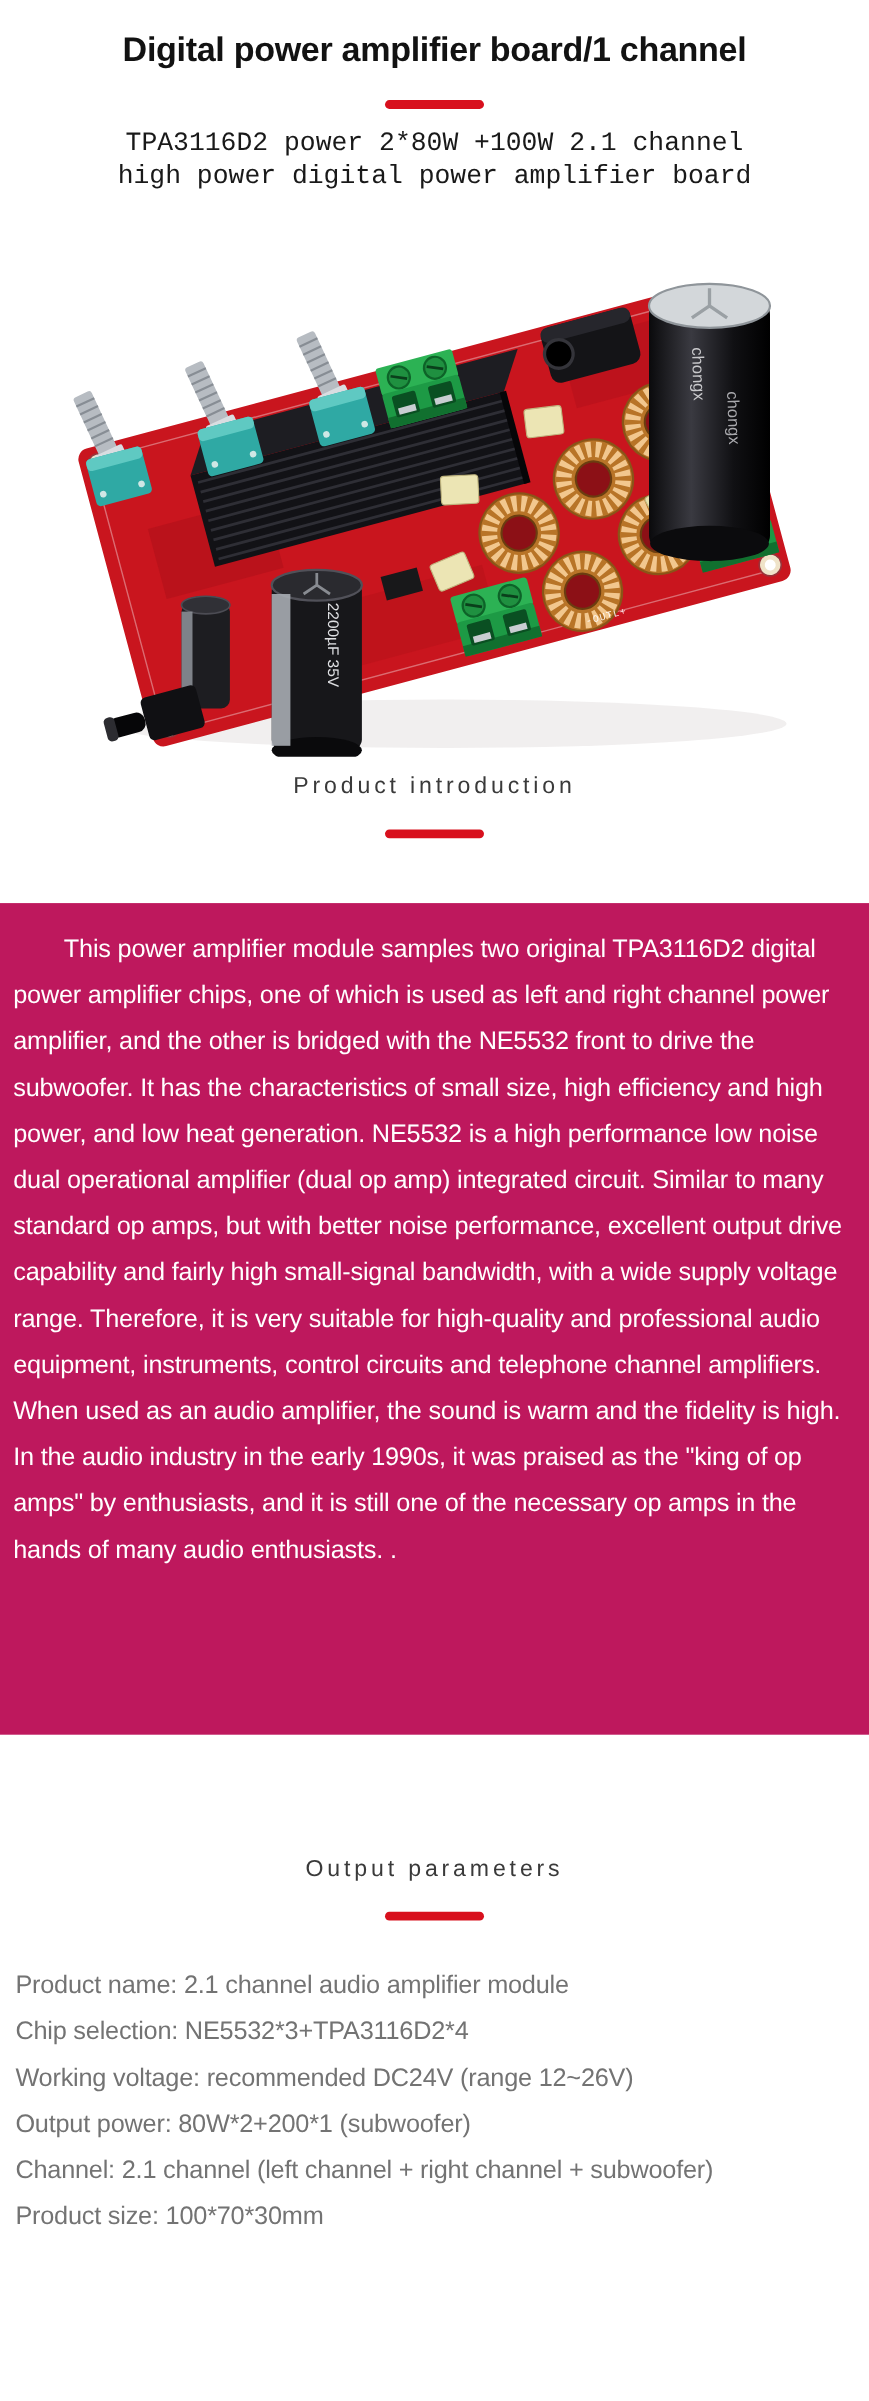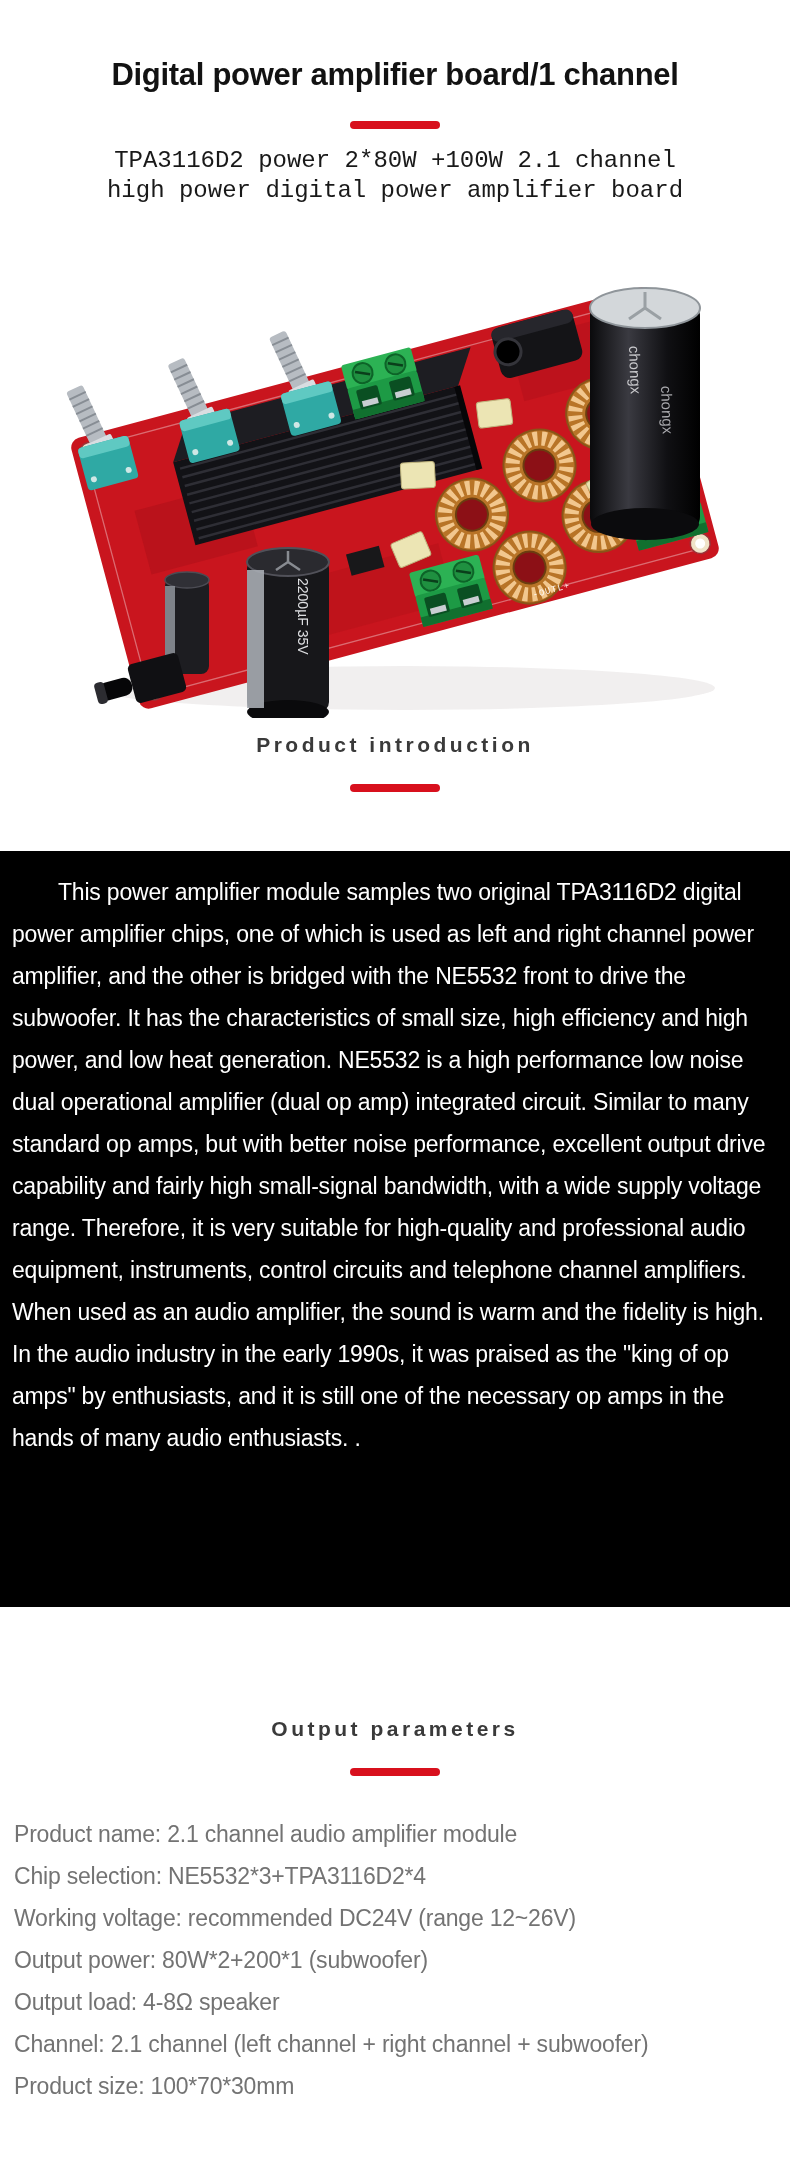--- a/index.html
+++ b/index.html
@@ -1,41 +1,41 @@
 <!DOCTYPE html>
 <html><head>
 <meta charset="utf-8">
 <style>
   html,body{margin:0;padding:0;background:#ffffff;}
   .page{
     width:790px;height:2183px;overflow:hidden;margin:0 auto;background:#ffffff;
     font-family:"Liberation Sans","DejaVu Sans",sans-serif;color:#111;
   }
-  .header{padding-top:56px;text-align:center;}
+  .header{padding-top:26px;text-align:center;}
   .title{
     font-size:31px;line-height:38px;font-weight:700;color:#121212;
     letter-spacing:-0.3px;margin:0;
   }
   .red-bar{
     width:90px;height:8px;border-radius:4px;background:#d8101d;
     margin:27px auto 0;
   }
   .subtitle{
     margin:17px auto 0;max-width:580px;font-size:24px;line-height:30px;
     color:#191919;font-weight:400;font-family:Liberation Mono, monospace;
   }
   .photo-wrap{width:700px;height:492px;margin:20px auto 0;position:relative;}
   .section-head{
     margin:14px auto 0;text-align:center;font-size:21px;line-height:26px;
-    font-weight:700;color:#3a3a3a;letter-spacing:3.5px;
+    font-weight:400;color:#3a3a3a;letter-spacing:3.5px;
   }
   .section-head .red-bar{margin-top:26px;}
   .intro-panel{
     margin-top:59px;box-sizing:border-box;min-height:756px;width:790px;
-    background:#000000;color:#ffffff;padding:20px 12px;
+    background:#be185d;color:#ffffff;padding:20px 12px;
     font-size:23px;line-height:42px;text-indent:46px;letter-spacing:-0.2px;
   }
   .params-head{margin-top:109px;}
   .params-list{margin-top:37px;padding-left:14px;}
   .param-item{font-size:23px;line-height:42px;color:#737373;letter-spacing:-0.2px;}
 </style>
 </head>
 <body>
 
 <div class="page">
@@ -303,18 +303,17 @@
   <div class="section-head params-head">
     <div>Output parameters</div>
     <div class="red-bar"></div>
   </div>
 
   <div class="params-list">
     <div class="param-item">Product name: 2.1 channel audio amplifier module</div>
     <div class="param-item">Chip selection: NE5532*3+TPA3116D2*4</div>
     <div class="param-item">Working voltage: recommended DC24V (range 12~26V)</div>
     <div class="param-item">Output power: 80W*2+200*1 (subwoofer)</div>
-    <div class="param-item">Output load: 4-8Ω speaker</div>
     <div class="param-item">Channel: 2.1 channel (left channel + right channel + subwoofer)</div>
     <div class="param-item">Product size: 100*70*30mm</div>
   </div>
 
 </div>
 
 </body></html>

